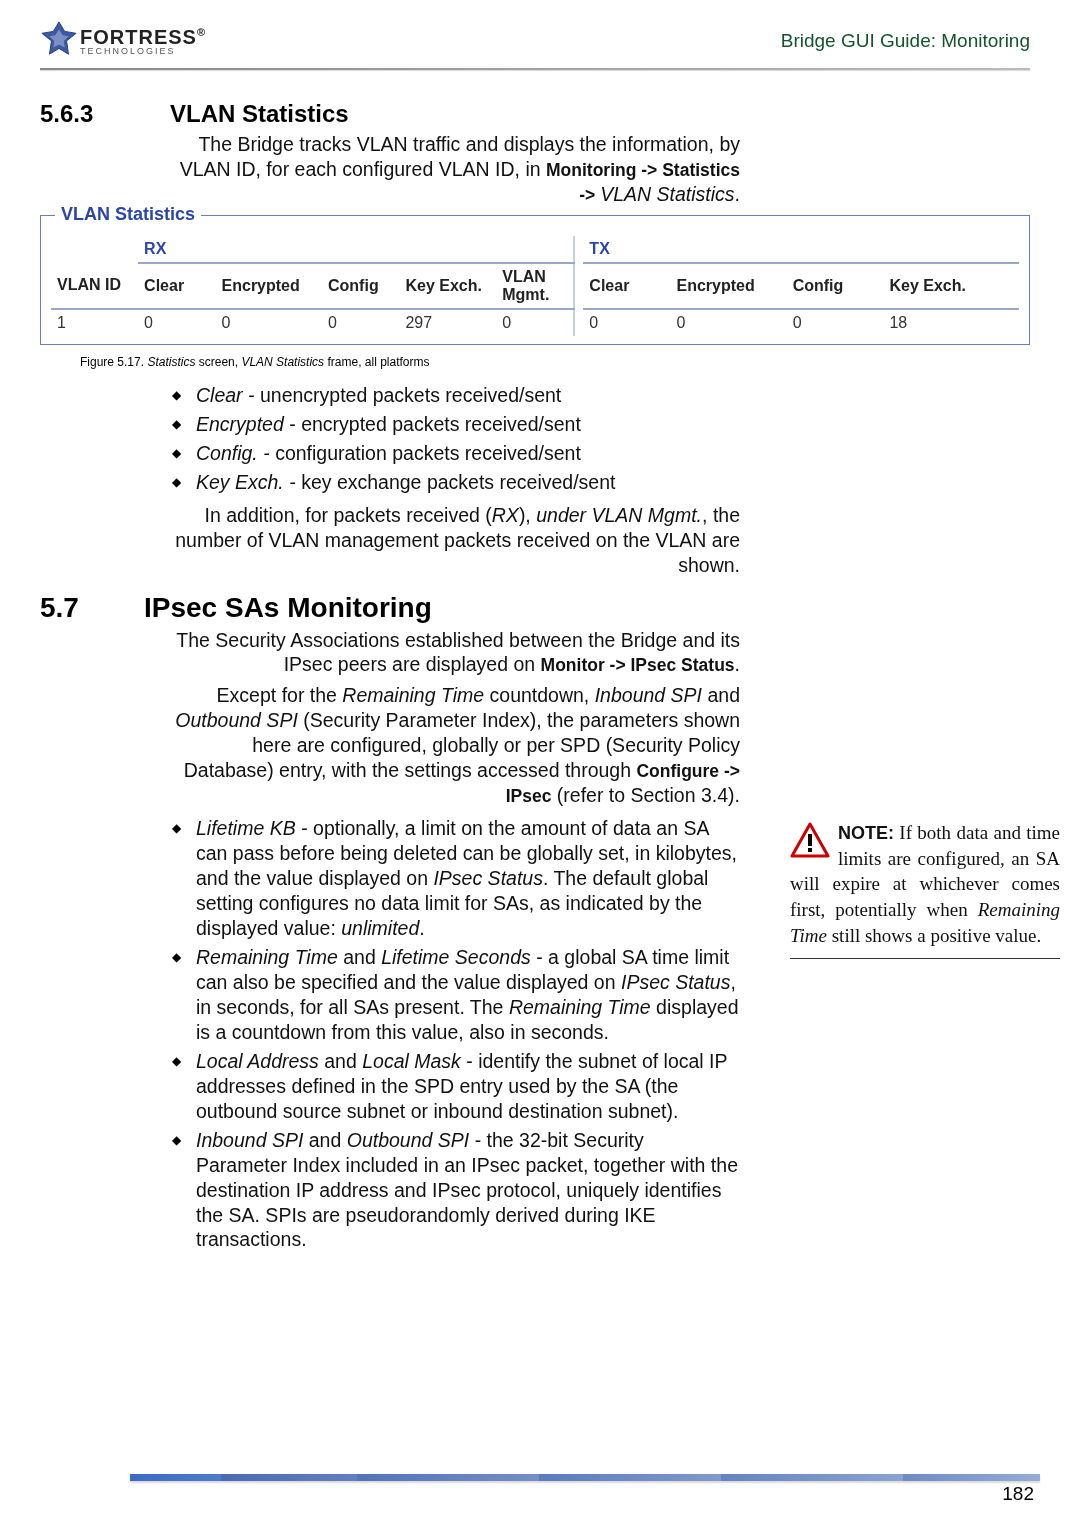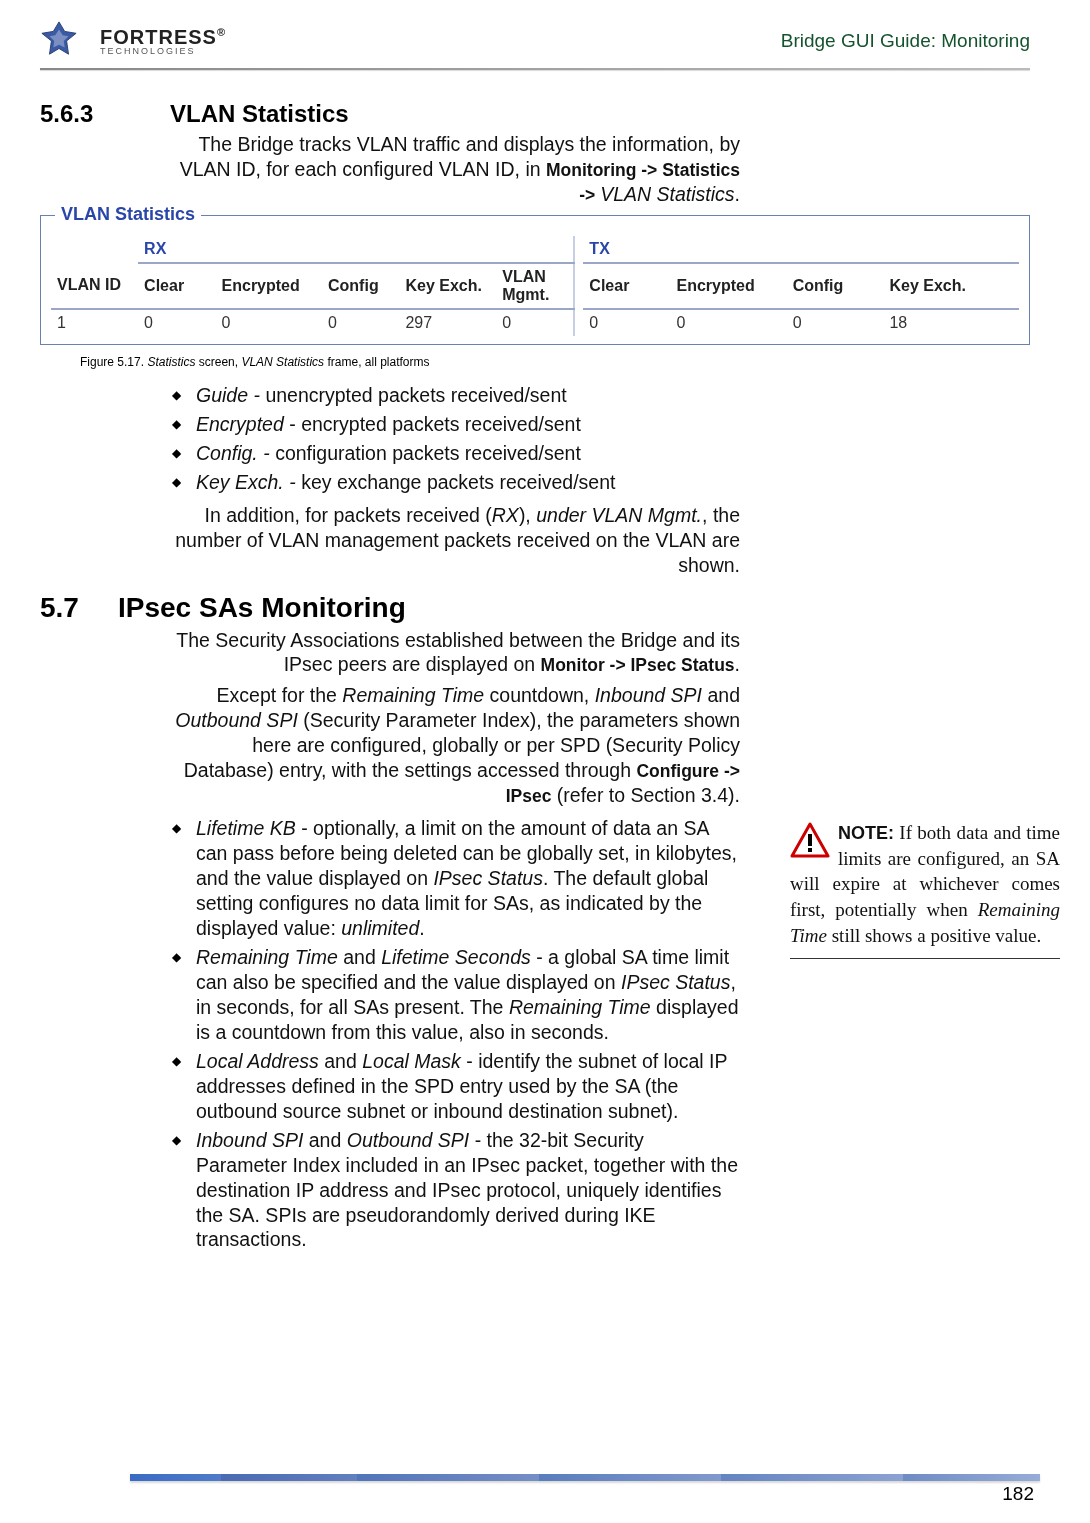--- a/index.html
+++ b/index.html
@@ -20,21 +20,21 @@
     }
     .header {
       display: flex;
       align-items: center;
       justify-content: space-between;
       margin-bottom: 6px;
     }
     .logo {
       display: flex;
       align-items: center;
-      gap: 22px;
+      gap: 2px;
     }
     .logo-mark {
       display: inline-block;
     }
     .logo-text {
       display: flex;
       flex-direction: column;
       line-height: 1;
     }
     .logo-text-main {
@@ -284,31 +284,31 @@
     </tbody>
       </table>
   </div>
 
   <div class="figure-caption">
     <span>Figure 5.17. </span><span class="fci">Statistics</span><span> screen, </span><span class="fci">VLAN Statistics</span><span> frame, all platforms</span>
   </div>
 
   <div class="body-col">
     <ul>
-      <li><em>Guide - </em><span>unencrypted packets received/sent</span></li>
+      <li><em>Clear - </em><span>unencrypted packets received/sent</span></li>
       <li><em>Encrypted</em><span> - encrypted packets received/sent</span></li>
       <li><em>Config. - </em><span>configuration packets received/sent</span></li>
       <li><em>Key Exch. - </em><span>key exchange packets received/sent</span></li>
     </ul>
     <p>
       <span>In addition, for packets received (</span><em>RX</em><span>), </span><em>under VLAN Mgmt.</em><span>, the number of VLAN management packets received on the VLAN are shown.</span>
     </p>
   </div>
 
-  <div class="level-block" style="margin-top:14px;">
+  <div class="level-block" style="margin-top:14px;gap:26px;">
     <div class="num-col num-col-57" style="width:78px;">5.7</div>
     <div class="heading-57">IPsec SAs Monitoring</div>
   </div>
 
   <div class="body-col">
     <p>
       <span>The Security Associations established between the Bridge and its IPsec peers are displayed on </span><span class="sb">Monitor -&gt; IPsec Status</span><span>.</span>
     </p>
     <p style="margin-top:6px">
       <span>Except for the </span><em>Remaining Time</em><span> countdown, </span><em>Inbound SPI</em><span> and </span><em>Outbound SPI</em><span> (Security Parameter Index), the parameters shown here are configured, globally or per SPD (Security Policy Database) entry, with the settings accessed through </span><span class="sb">Configure -&gt; IPsec</span><span> (refer to Section 3.4).</span>

